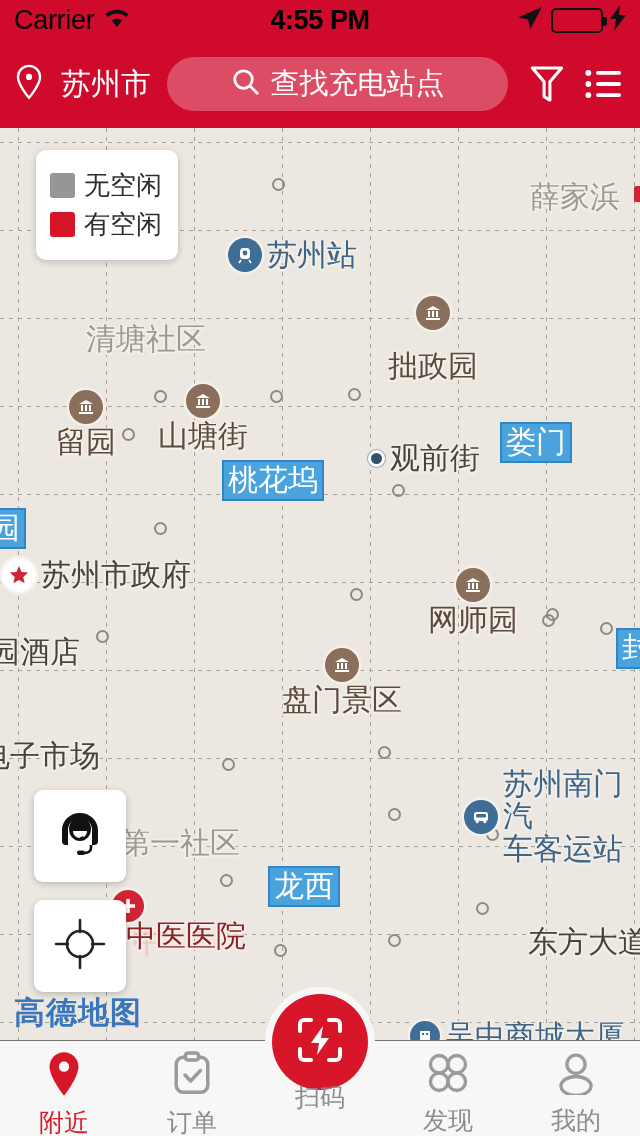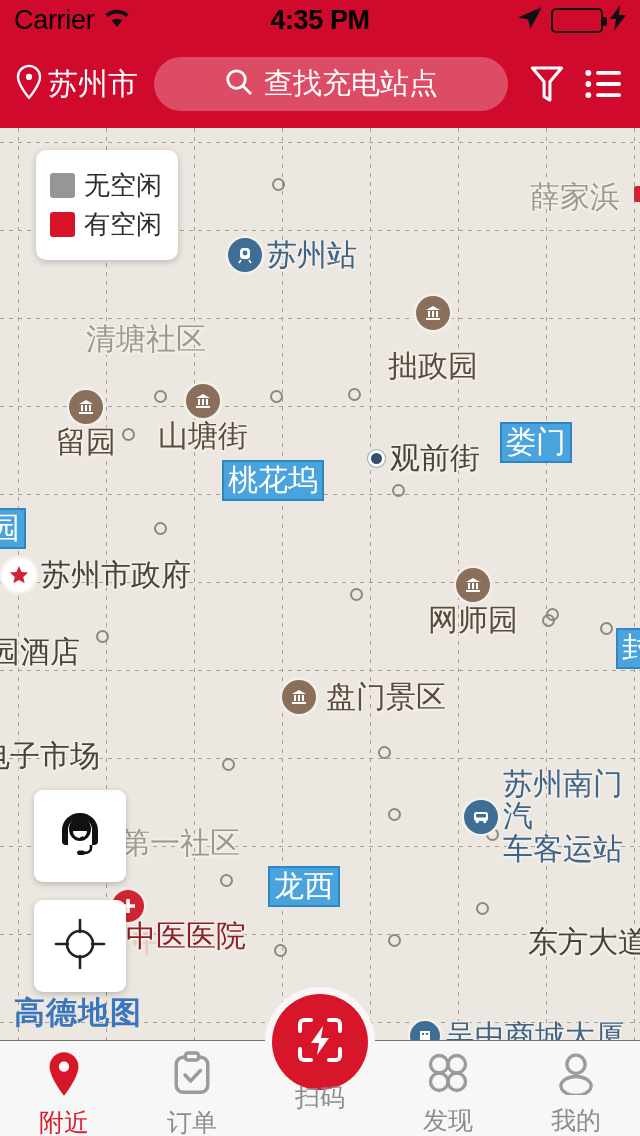--- a/index.html
+++ b/index.html
@@ -28,21 +28,21 @@
     content:""; position:absolute; right:-6px; top:7px; width:4px; height:9px;
     background:#111; border-radius:0 2px 2px 0;
   }
   .battery-fill { width:100%; height:100%; background:#4cd662; border-radius:2px; }
 
   
   #header {
     position:absolute; top:40px; left:0; width:640px; height:88px;
     background:#cf0a2c; display:flex; align-items:center; padding:0 14px; gap:10px;
   }
-  #city-selector { display:flex; align-items:center; gap:4px; color:#fff; flex:0 0 auto; }
+  #city-selector { display:flex; align-items:center; gap:17px; color:#fff; flex:0 0 auto; }
   .city-name { font-size:30px; color:#fff; }
   #search-box {
     flex:1; height:54px; background:rgba(255,255,255,.27); border-radius:27px;
     display:flex; align-items:center; justify-content:center; gap:10px;
     margin:0 6px;
   }
   .search-ph { color:#fff; font-size:29px; }
   .hdr-icon { flex:0 0 auto; width:46px; display:flex; align-items:center; justify-content:center; }
 
   
@@ -136,21 +136,21 @@
 <div id="status-bar">
   <div id="status-left">
     <span class="carrier-text">Carrier</span>
     <span>
       <svg width="30" height="24" viewBox="0 0 30 24">
           <path d="M15 21l-5.2-6.4a8.3 8.3 0 0110.4 0L15 21z" fill="#111"></path>
           <path d="M3.4 8.2a17 17 0 0123.2 0l-2.6 2.9a13.2 13.2 0 00-18 0L3.4 8.2z" fill="#111"></path>
         </svg>
     </span>
   </div>
-  <div id="status-center">4:35 PM</div>
+  <div id="status-center">4:55 PM</div>
   <div id="status-right">
     <span>
       <svg width="28" height="26" viewBox="0 0 28 26">
           <path d="M26 2L2 12.4l10 2.2 2.4 9.4L26 2z" fill="#111"></path>
         </svg>
     </span>
     <span class="battery"><span class="battery-fill"></span></span>
     <span>
       <svg width="16" height="26" viewBox="0 0 16 26">
           <path d="M10 0L0 14h6L4 26 16 10H9l1-10z" fill="#111"></path>
@@ -343,21 +343,21 @@
   </div>
 
   <div class="poi" style="left:-10px;top:508px">
     <span class="poi-lbl lbl-dark">园酒店</span>
   </div>
 
   <div class="poi" style="left:616px;top:500px">
     <span class="lbl-hl">封</span>
   </div>
 
-  <div class="poi" style="left:282px;top:552px;flex-direction:row;gap:10px">
+  <div class="poi" style="left:282px;top:520px;flex-direction:column;gap:2px">
     <span class="m-icon m-monument">
       <svg width="20" height="20" viewBox="0 0 20 20">
           <path d="M10 3l7 4H3l7-4z" fill="#fff"></path>
           <rect x="5" y="8" width="2" height="6" fill="#fff"></rect>
           <rect x="9" y="8" width="2" height="6" fill="#fff"></rect>
           <rect x="13" y="8" width="2" height="6" fill="#fff"></rect>
           <rect x="3" y="15" width="14" height="2" fill="#fff"></rect>
         </svg>
     </span>
     <span class="poi-lbl lbl-brown">盘门景区</span>

